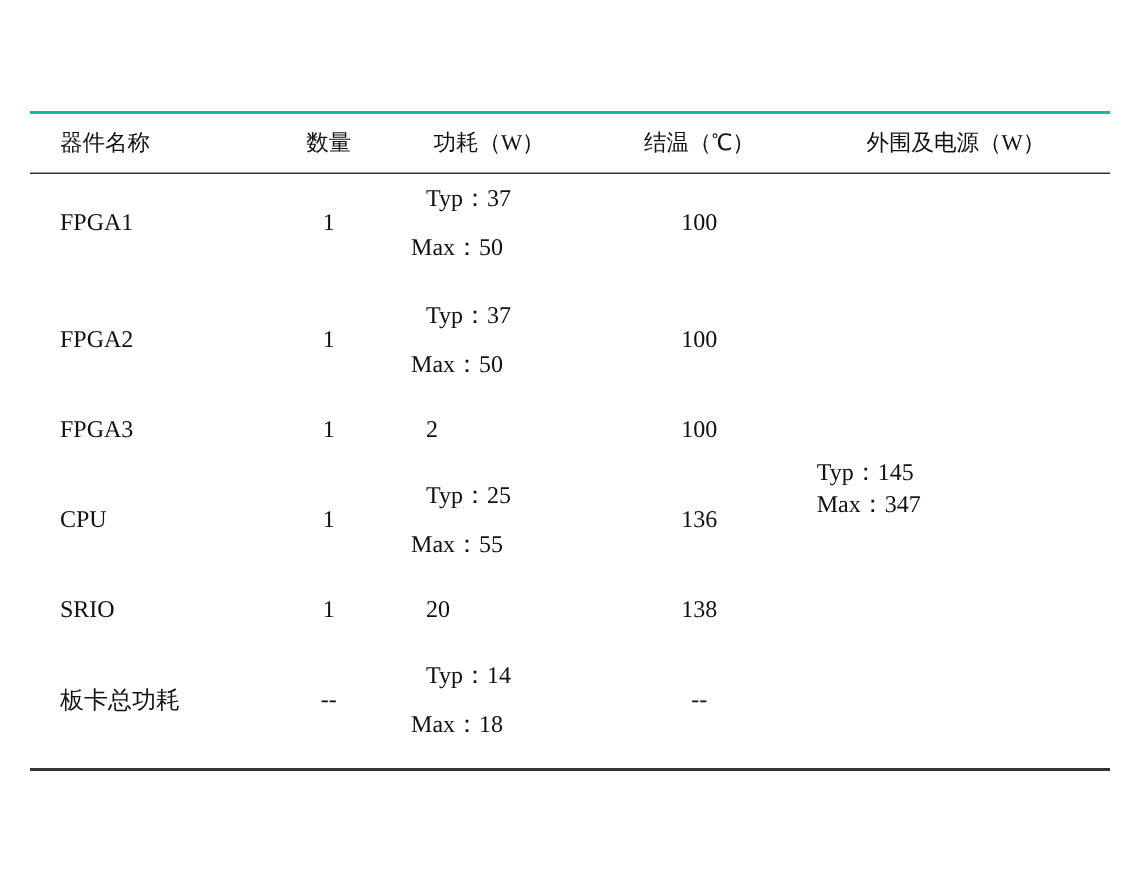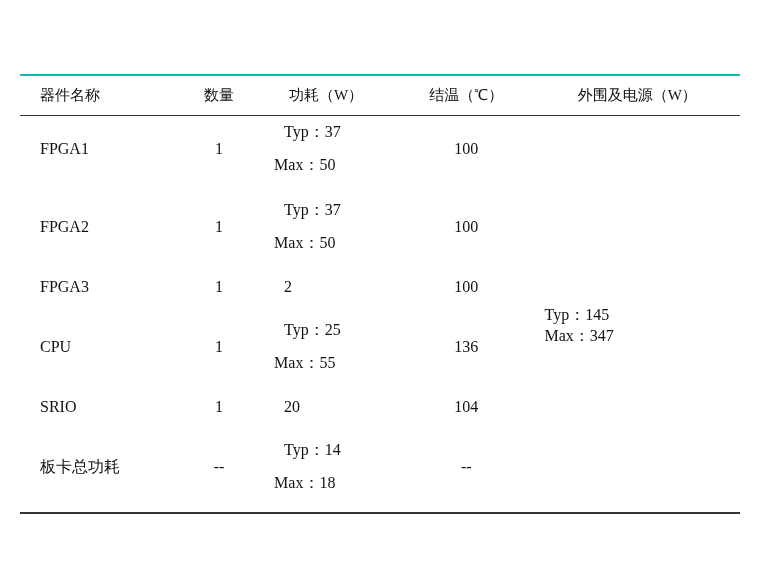--- a/index.html
+++ b/index.html
@@ -144,21 +144,21 @@
       </tr>
 
       <tr class="spacer-row">
           <td colspan="5"></td>
         </tr>
 
       <tr>
         <td>SRIO</td>
         <td>1</td>
         <td class="power-cell">20</td>
-        <td>104</td>
+        <td>138</td>
         <td></td>
       </tr>
 
       <tr class="spacer-row">
           <td colspan="5"></td>
         </tr>
 
       <tr>
         <td rowspan="2">板卡总功耗</td>
         <td rowspan="2">--</td>

